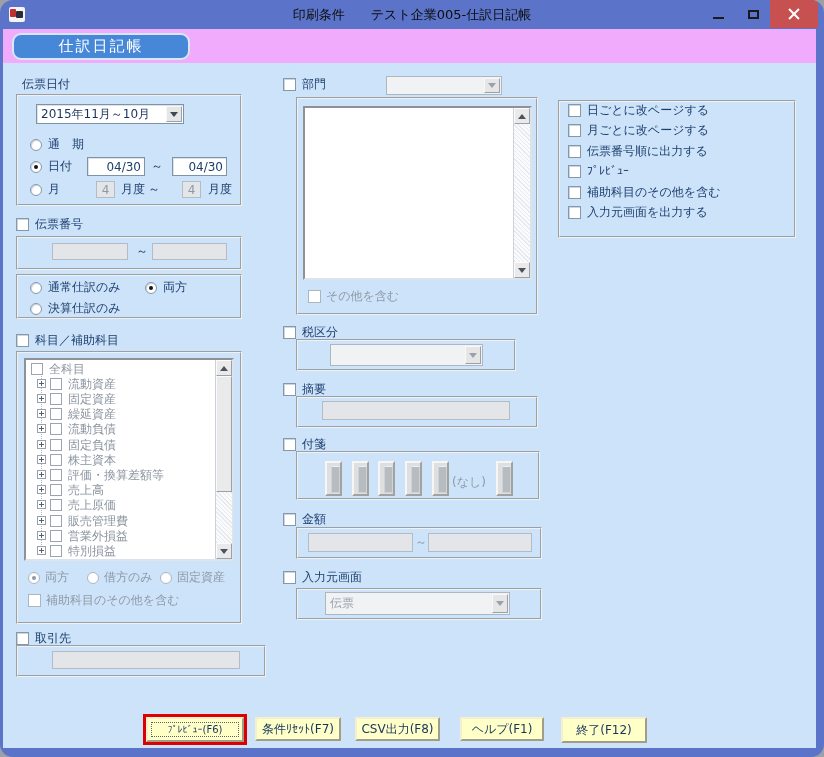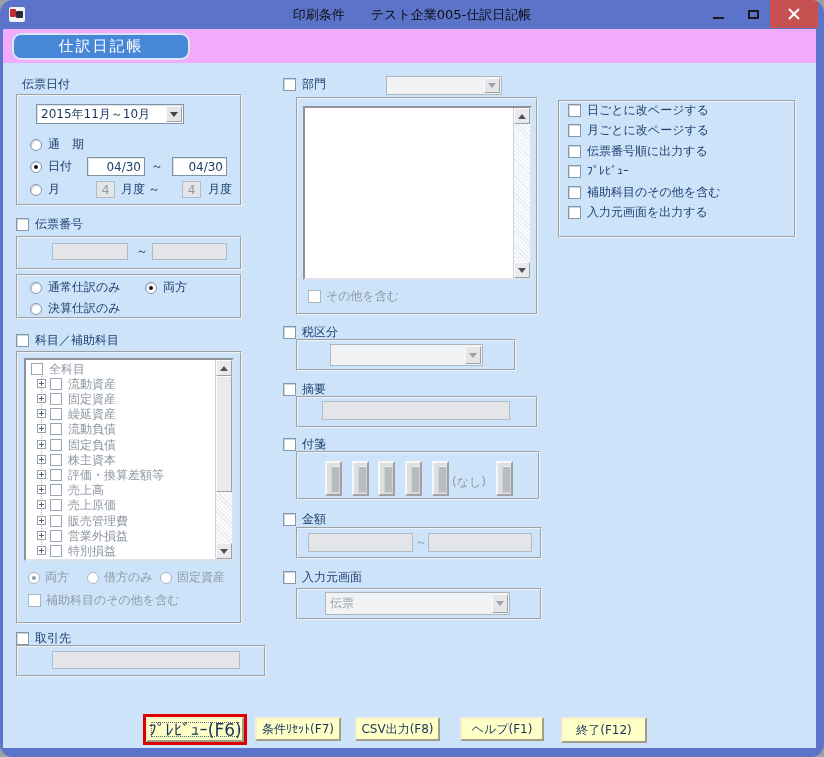--- a/index.html
+++ b/index.html
@@ -67,21 +67,21 @@
   .tlabel { position: absolute; top: 0; font-size: 12px; line-height: 15px; color: #8b94a0; white-space: nowrap; }
   .tguide { position: absolute; left: 15px; top: 11px; height: 180px; border-left: 1px dotted #aab1b9; }
 
   
   .tagbtn { position: absolute; width: 17px; height: 35px; background: #dddfe1; border: 2px outset #f6f6f6; }
   .tagbtn::after { content: ""; position: absolute; left: 4px; top: 3px; width: 7px; height: 25px; background: #b7bcc1; border: 1px solid #cfd3d8; border-top-color: #eef0f2; }
 
   
   .ybtn { position: absolute; background: #ffffc8; border: 2px outset #f6efcf; font-size: 12px; color: #17335e; display: flex; align-items: center; justify-content: center; white-space: nowrap; cursor: default; }
   .preview-wrap { position: absolute; left: 143px; top: 714px; width: 104px; height: 31px; border: 3px solid #dc0000; }
-  .preview-btn { position: relative; width: 100%; height: 100%; background: #ffffc8; border: 2px outset #f6efcf; font-size: 17px; color: #17335e; display: flex; align-items: center; justify-content: center; }
+  .preview-btn { position: relative; width: 100%; height: 100%; background: #ffffc8; border: 2px outset #f6efcf; font-size: 10px; color: #17335e; display: flex; align-items: center; justify-content: center; }
   .focusrect { position: absolute; inset: 3px; border: 1px dotted #5c6673; pointer-events: none; }
 </style>
 </head>
 <body>
 
 <div class="win">
 
   <div class="titlebar">
     <div class="appicon"></div>
     <div class="title-text">

